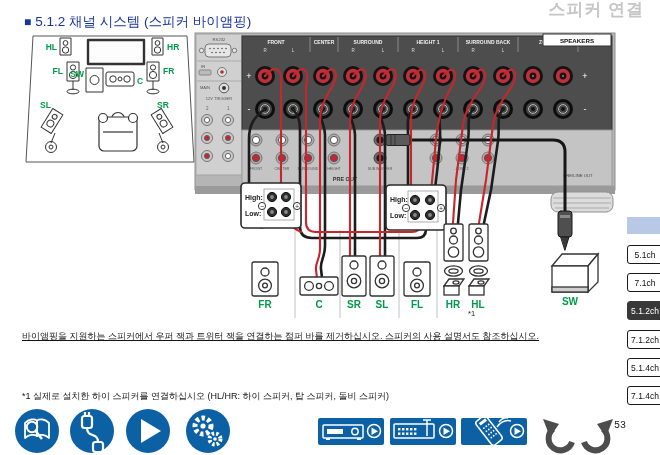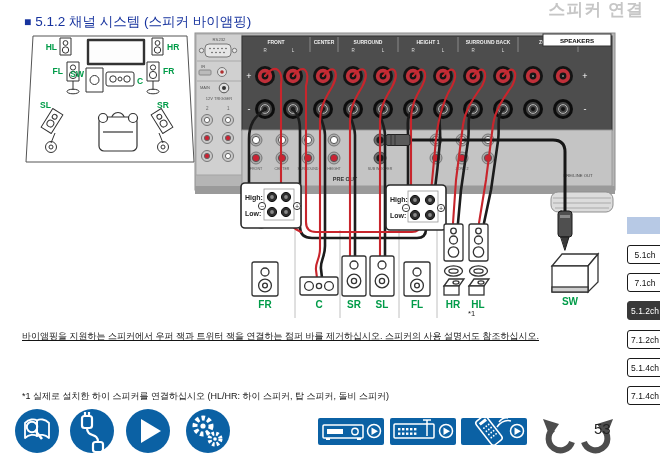--- a/index.html
+++ b/index.html
@@ -19,21 +19,21 @@
   #note1{top:330px;left:22px;width:600px;font-size:9px;color:#151515;text-decoration:underline;}
   #note2{top:358px;left:22px;width:600px;font-size:9px;color:#151515;margin-top:32px;}
   .tab{
     left:627px;width:36px;height:19px;line-height:19px;
     background:#ffffff;border:1.5px solid #1a1a1a;border-radius:3px;
     font-size:8.5px;text-align:center;color:#111;box-sizing:border-box;
     cursor:pointer;
   }
   .tab.selected{background:#383838;color:#fff;border-color:#383838;}
   #tab-marker{left:627px;top:217px;width:36px;height:17px;background:#b7c9e5;}
-  #page-number{top:420px;left:594px;font-size:15px;color:#222;}
+  #page-number{top:420px;left:614px;font-size:10px;color:#222;font-family:Liberation Mono, monospace;}
   svg text{font-family:"Liberation Sans", sans-serif;}
 </style>
 </head>
 <body>
 
 <div class="abs" id="section-header">스피커 연결</div>
 <div class="abs" id="page-title">
   <span class="bullet">■</span><span>5.1.2 채널 시스템 (스피커 바이앰핑)</span>
 </div>
 

